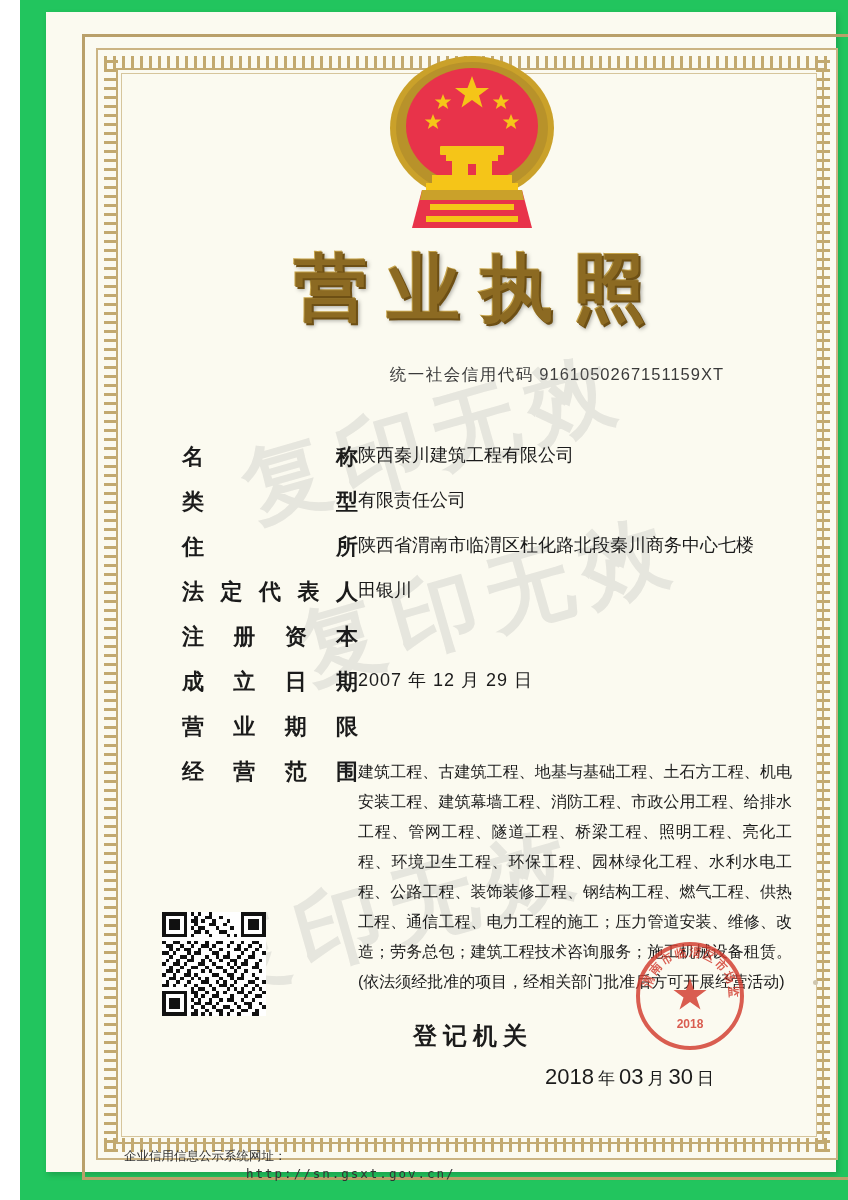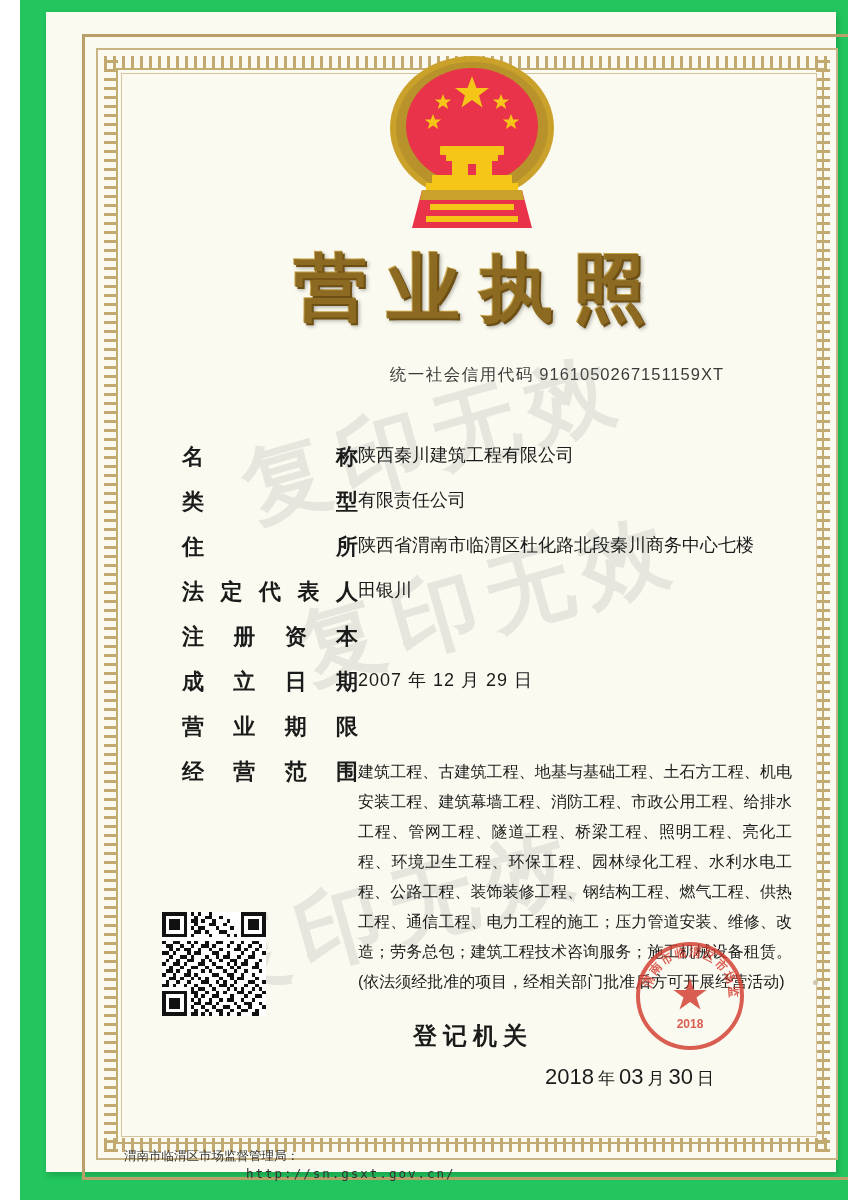--- a/index.html
+++ b/index.html
@@ -547,17 +547,17 @@
     </div>
 
     <div class="registry">登记机关</div>
 
     <div class="issue-date">
       <span class="num">2018</span><span class="cn">年</span><span class="num">03</span><span class="cn">月</span><span class="num">30</span><span class="cn">日</span>
     </div>
 
     <div class="speck"></div>
 
-    <div class="footer-left">渭南市临渭区市场监督管理局：</div>
+    <div class="footer-left">企业信用信息公示系统网址：</div>
     <div class="footer-url">http://sn.gsxt.gov.cn/</div>
 
   </div>
 </div>
 
 </body></html>

